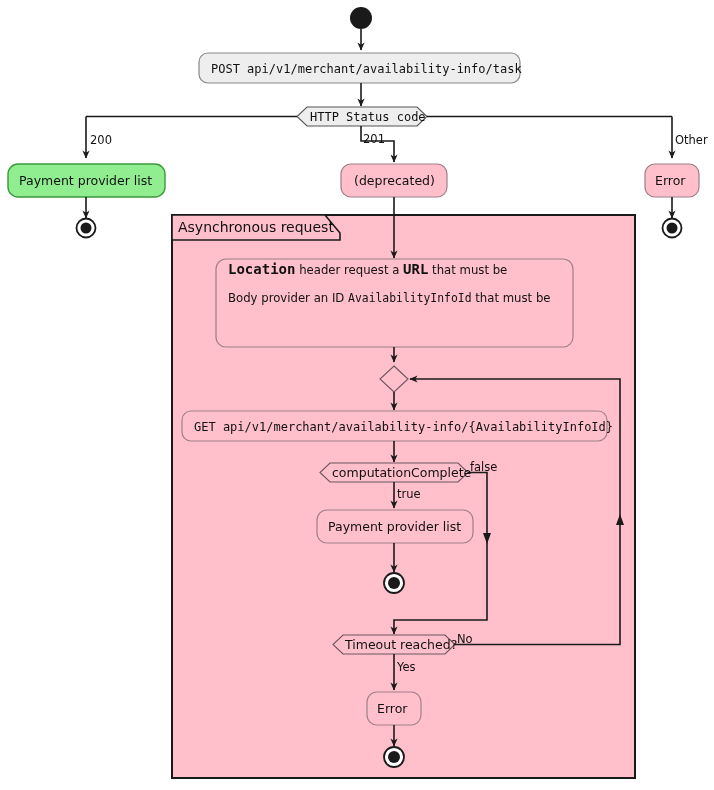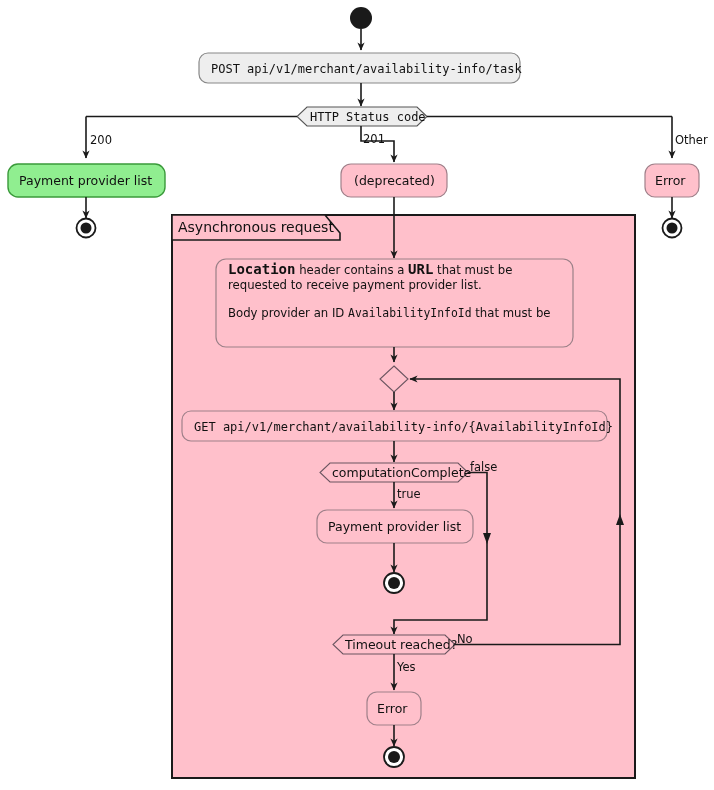--- a/index.html
+++ b/index.html
@@ -230,19 +230,18 @@
 
     <rect class="act-pink" x="367" y="692" width="54" height="33" rx="10" ry="10"></rect>
     <text class="lbl" x="377" y="709">Error</text>
 
     <line class="edge-line" x1="394" y1="725" x2="394" y2="746" marker-end="url(#arrow)"></line>
     <circle class="node-end-outer" cx="394" cy="757" r="10"></circle>
     <circle class="node-end-inner" cx="394" cy="757" r="6"></circle>
   </svg>
 
   <div id="note-overlay" class="note-text">
-    <p class="note-para"><span class="b-mono">Location</span><span> header contains a </span><span class="b-mono">URL</span><span> that must be</span></p>
-    <p class="note-para">requested to receive payment provider list.</p>
+    <p class="note-para"><span class="b-mono">Location</span><span> header request a </span><span class="b-mono">URL</span><span> that must be</span></p>
     <div class="note-gap"></div>
     <p class="note-para"><span>Body provider an ID </span><span class="mono">AvailabilityInfoId</span><span> that must be</span></p>
   </div>
 
 </div>
 
 </body></html>

